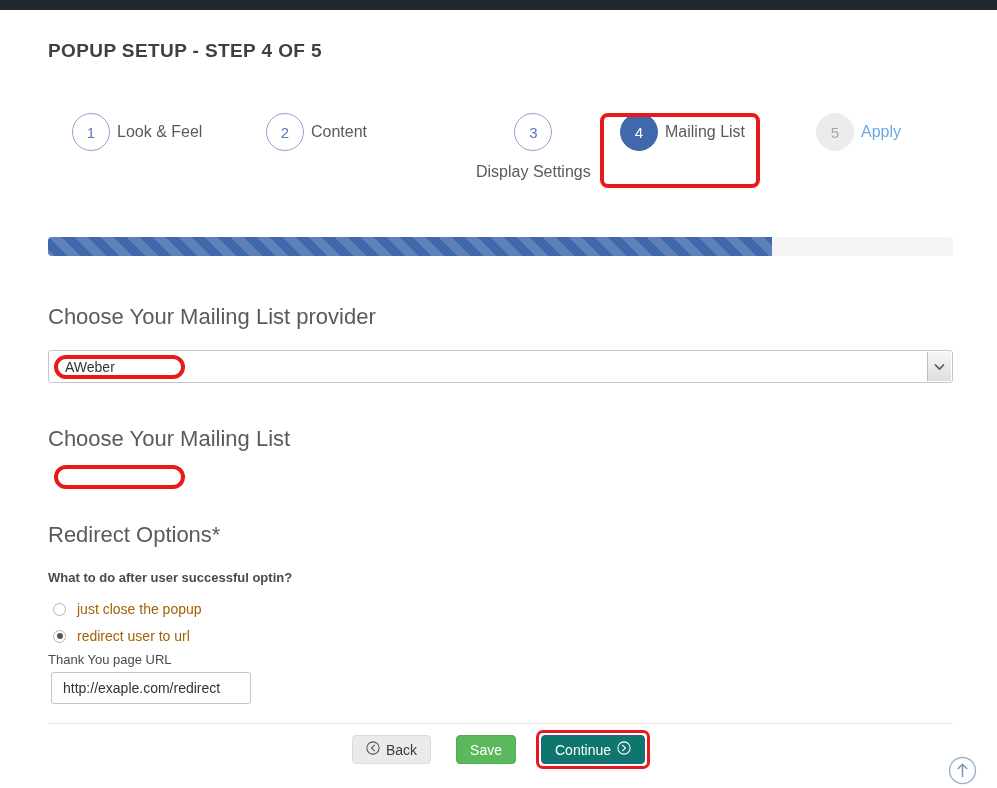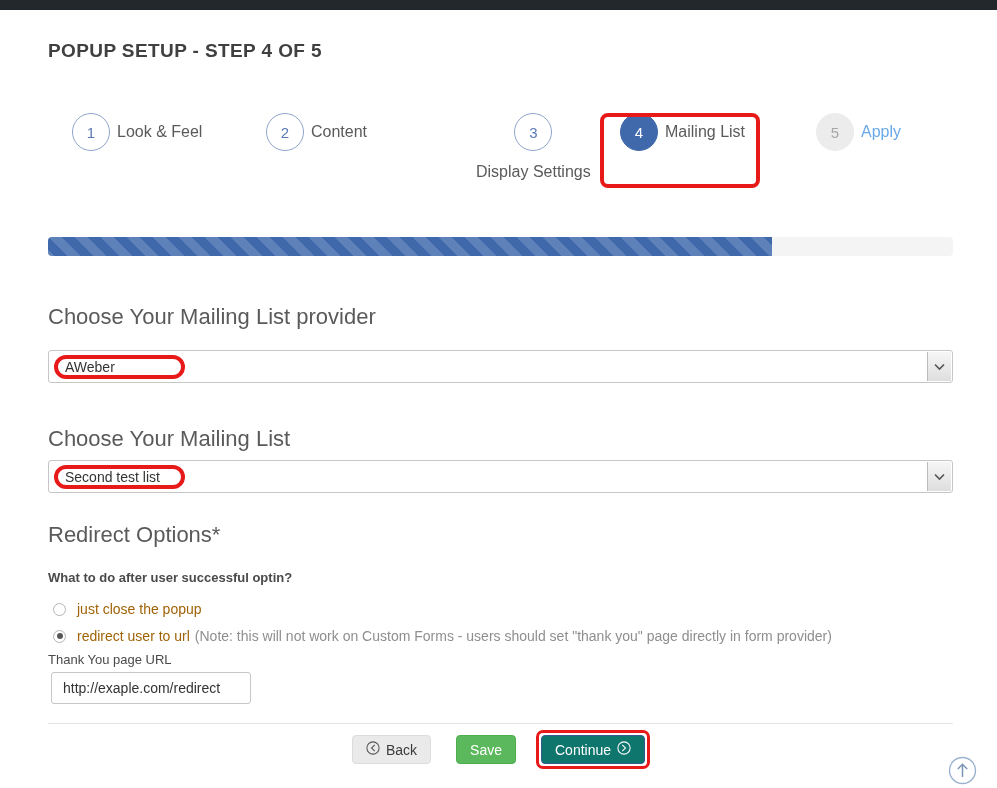--- a/index.html
+++ b/index.html
@@ -402,45 +402,34 @@
         <svg width="11" height="8" viewBox="0 0 11 8">
             <path d="M1 1.5 L5.5 6 L10 1.5" fill="none" stroke="#555" stroke-width="1.6"></path>
           </svg>
       </span>
     </div>
   </div>
   <div class="annot-oval" id="annot-provider"></div>
 
   <div class="section-heading" id="heading-list">Choose Your Mailing List</div>
 
-  <div class="select-wrap" id="select-list-wrap">
-    <div class="native-select">
-      <span>Second test list</span>
-      <span class="select-arrow-box">
-        <svg width="11" height="8" viewBox="0 0 11 8">
-            <path d="M1 1.5 L5.5 6 L10 1.5" fill="none" stroke="#555" stroke-width="1.6"></path>
-          </svg>
-      </span>
-    </div>
-  </div>
   <div class="annot-oval" id="annot-list"></div>
 
   <div class="section-heading" id="heading-redirect">Redirect Options*</div>
 
   <div class="sub-label">What to do after user successful optin?</div>
 
   <div class="radio-row" id="radio-close">
     <span class="radio-dot"></span>
     <span class="radio-text">just close the popup</span>
   </div>
 
   <div class="radio-row" id="radio-redirect">
     <span class="radio-dot checked"></span>
     <span class="radio-text">redirect user to url</span>
-    <span class="radio-note">(Note: this will not work on Custom Forms - users should set "thank you" page directly in form provider)</span>
   </div>
 
   <div class="field-label">Thank You page URL</div>
 
   <div class="url-input" placeholder="http://">
     <span>http://exaple.com/redirect</span>
       <span class="caret"></span>
   </div>
 
   <div class="divider"></div>

